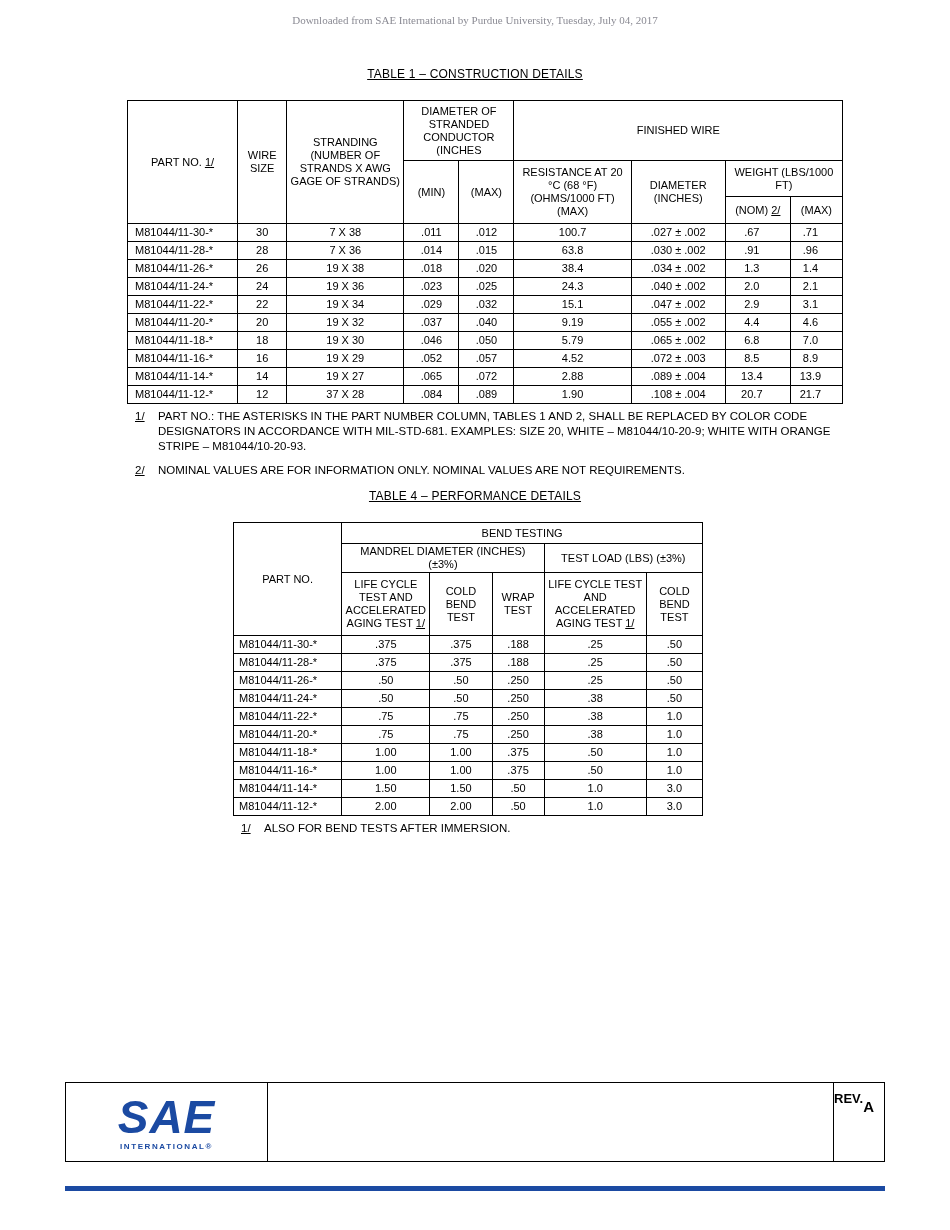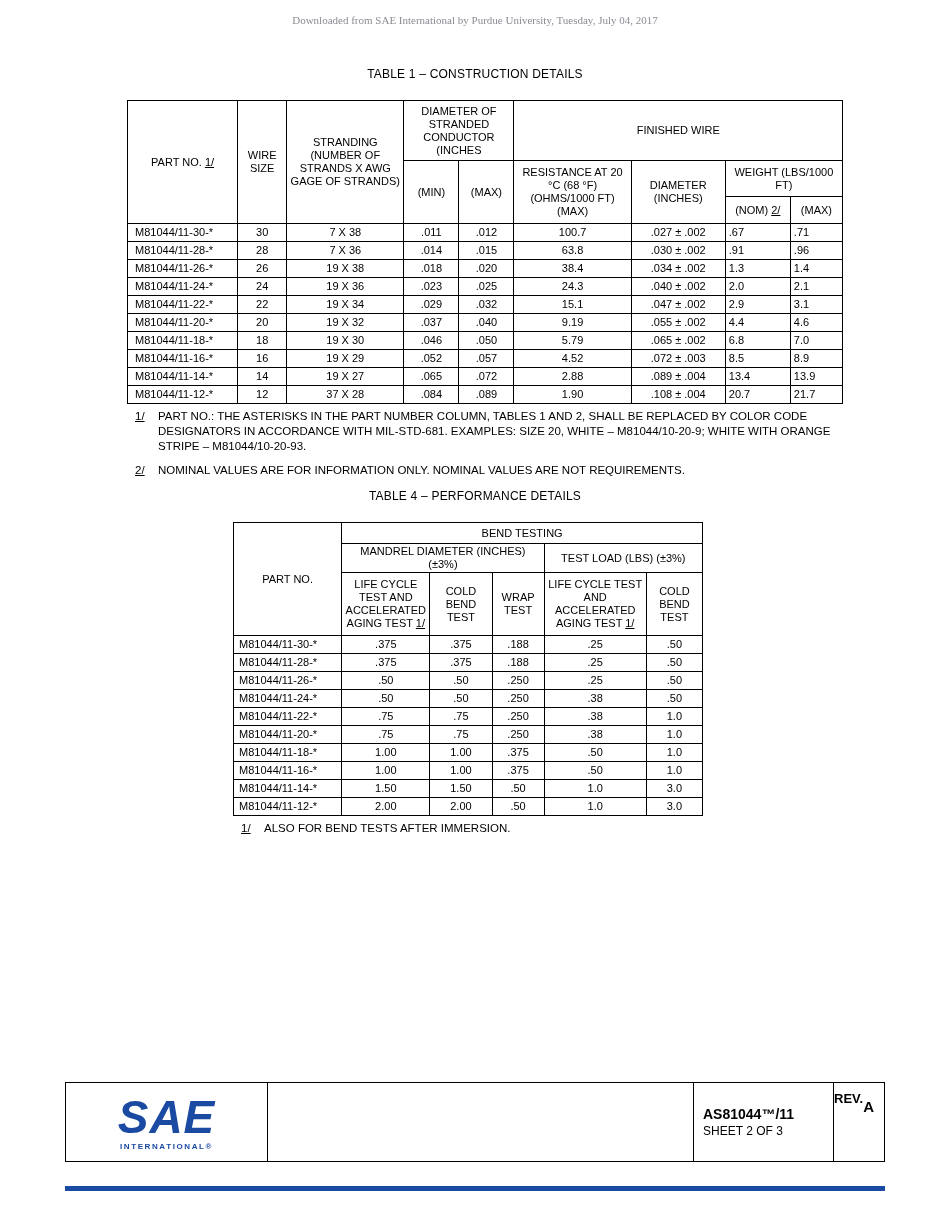--- a/index.html
+++ b/index.html
@@ -11,38 +11,38 @@
   }
 
   .watermark {
     position:absolute; top:14px; left:0; width:100%;
     text-align:center; font-family:"Liberation Serif", serif;
     font-size:11px; color:#8b8b94;
   }
 
   .table-title {
     position:absolute; left:0; width:100%; text-align:center;
-    font-size:12px; letter-spacing:0.2px;
+    font-size:12px; letter-spacing:0.2px;text-decoration:underline;
   }
   #t1-title { top:67px; }
   #t2-title { top:489px; }
 
   table { border-collapse:collapse; table-layout:fixed; }
   th, td { border:1px solid #000; font-size:11px; line-height:13px; padding:1px 3px; }
   th { font-weight:normal; text-align:center; vertical-align:middle; }
   td { text-align:center; vertical-align:middle; }
 
   #table1 { position:absolute; left:127px; top:100px; width:716px; }
   #table1 thead tr:nth-child(1) { height:60px; }
   #table1 thead tr:nth-child(2) { height:36px; }
   #table1 thead tr:nth-child(3) { height:27px; }
   #table1 tbody tr { height:18px; }
   #table1 tbody td:first-child { text-align:left; padding-left:7px; }
   #table1 tbody td:nth-child(8),
-  #table1 tbody td:nth-child(9) { text-align:left; padding-right:15px; }
+  #table1 tbody td:nth-child(9) { text-align:center; padding-right:15px; }
 
   #table2 { position:absolute; left:233px; top:522px; width:470px; }
   #table2 thead tr:nth-child(1) { height:21px; }
   #table2 thead tr:nth-child(2) { height:29px; }
   #table2 thead tr:nth-child(3) { height:63px; }
   #table2 tbody tr { height:18px; }
   #table2 tbody td:first-child { text-align:left; padding-left:5px; }
 
   .fn { text-decoration:underline; }
 
@@ -382,23 +382,19 @@
   </div>
 </div>
 
 <div class="footer-box">
   <div class="footer-logo-cell">
     <div class="sae-letters">SAE</div>
     <div class="sae-sub">INTERNATIONAL®</div>
   </div>
   <div class="footer-title-cell">
   </div>
-  <div class="footer-doc-cell">
-    <div class="doc-number">AS81044™/11</div>
-    <div class="doc-sheet">SHEET 2 OF 3</div>
-  </div>
   <div class="footer-rev-cell">
     <div class="rev-label">REV.</div>
     <div class="rev-value">A</div>
   </div>
 </div>
 
 <div class="footer-bar"></div>
 
 </body></html>

